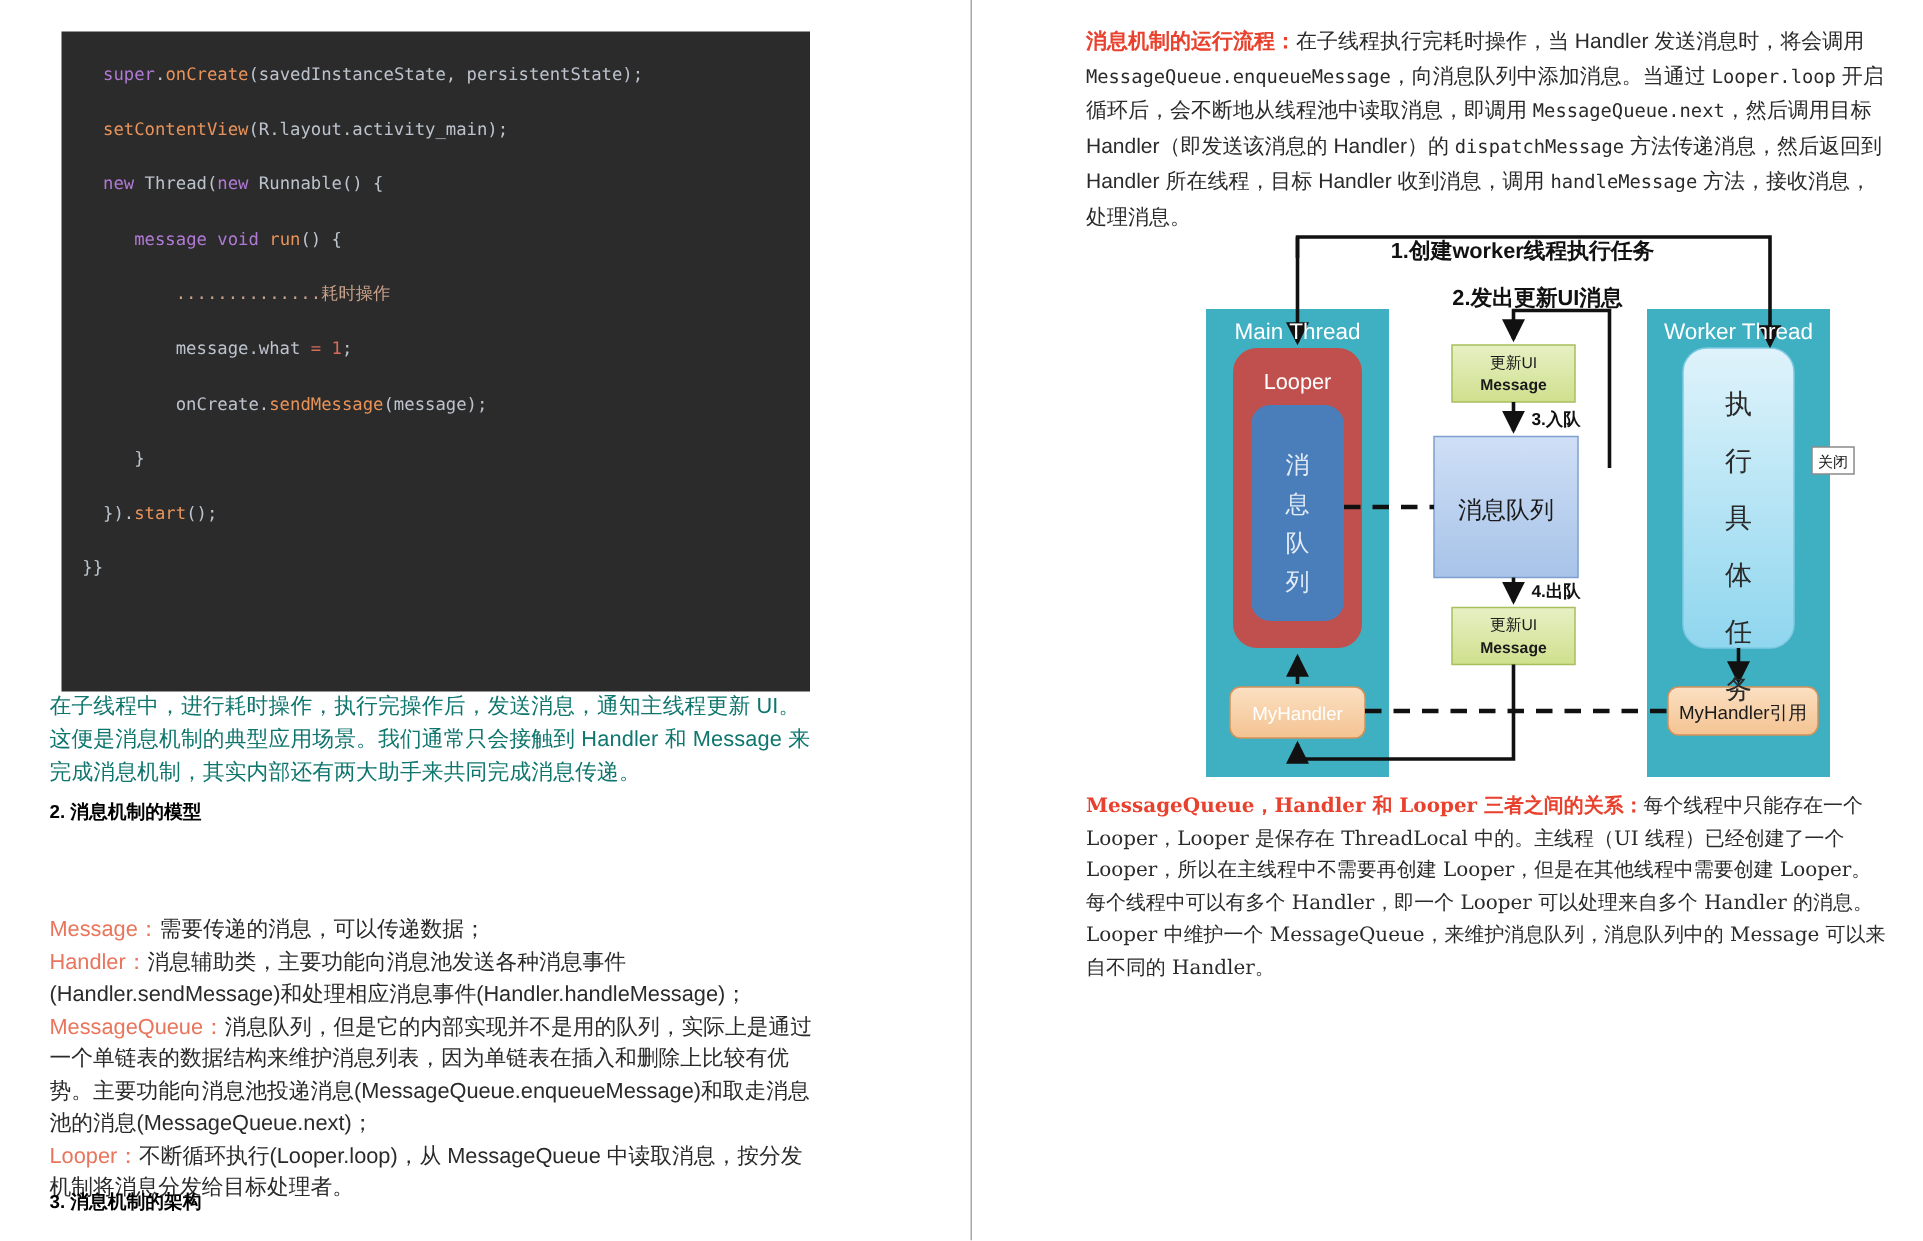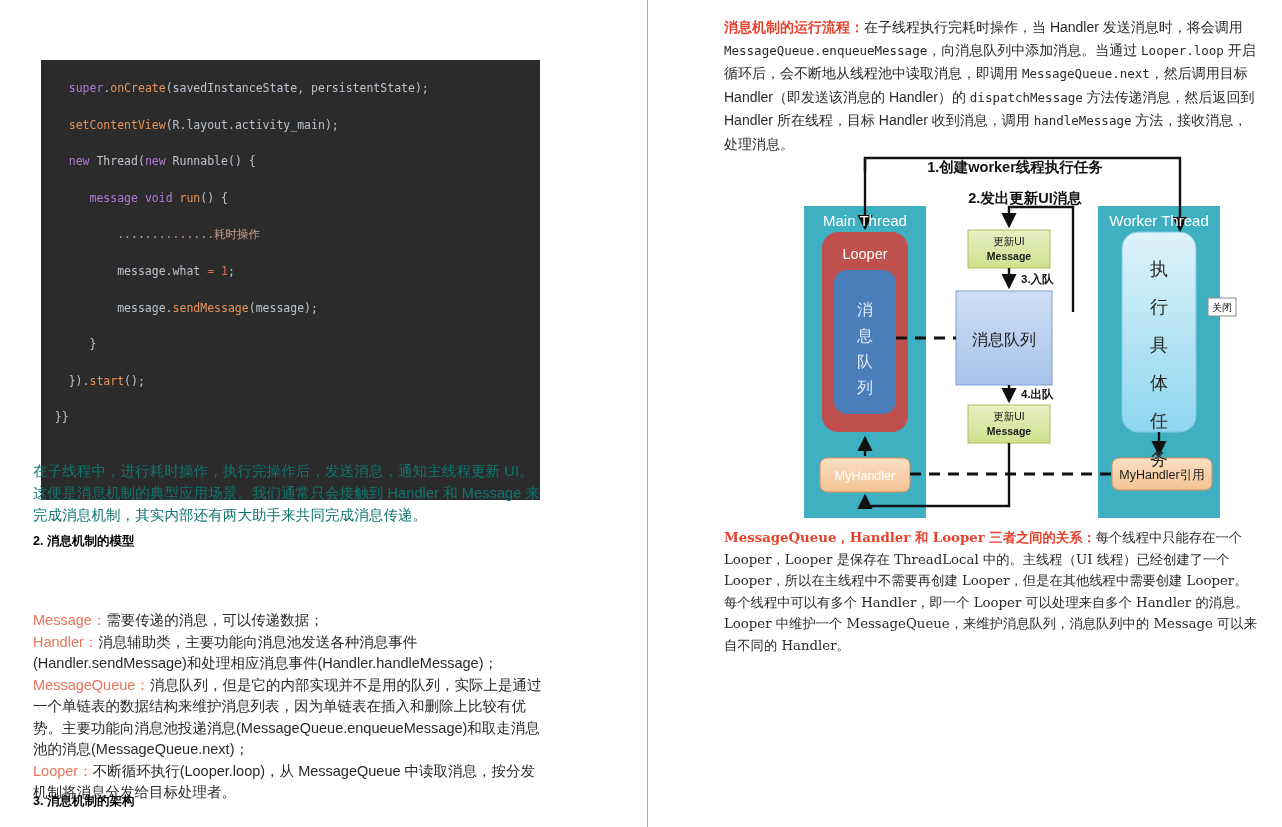--- a/index.html
+++ b/index.html
@@ -40,21 +40,20 @@
   .code-block {
     position: absolute;
     left: 41px;
     top: 21px;
     width: 499px;
     height: 440px;
     background: #2b2b2b;
     box-sizing: border-box;
     padding: 10px 0 10px 0;
     overflow: hidden;
-    margin-top: 39px;
   }
   .code-line {
     font-family: "DejaVu Sans Mono", monospace;
     font-size: 11.5px;
     line-height: 36.6px;
     white-space: pre;
     color: #bcc3cd;
     padding-left: 0;
   }
   .kw      { color: #b07ad4; }
@@ -142,21 +141,21 @@
         <div class="code-line"><span class="plain">    </span><span class="kw">new</span><span class="plain"> Thread(</span><span class="kw">new</span><span class="plain"> Runnable() {</span></div>
         <div class="code-line" style="line-height: 0px; height: 0px;">&nbsp;</div>
         <div class="code-line" style="line-height: 0px; height: 0px;">&nbsp;</div>
         <div class="code-line"><span class="plain">       </span><span class="kw">message</span><span class="plain"> </span><span class="kw">void</span><span class="plain"> </span><span class="fn">run</span><span class="plain">() {</span></div>
         <div class="code-line" style="line-height: 0px; height: 0px;">&nbsp;</div>
         <div class="code-line"><span class="cmt">           ..............</span><span class="cmt">耗时操作</span></div>
         <div class="code-line" style="line-height: 0px; height: 0px;">&nbsp;</div>
         <div class="code-line" style="line-height: 0px; height: 0px;">&nbsp;</div>
         <div class="code-line"><span class="plain">           message.what </span><span class="num">=</span><span class="plain"> </span><span class="num">1</span><span class="plain">;</span></div>
         <div class="code-line" style="line-height: 0px; height: 0px;">&nbsp;</div>
-        <div class="code-line"><span class="plain">           message.</span><span class="fn">sendMessage</span><span class="plain">(message);</span></div>
+        <div class="code-line"><span class="plain">           onCreate.</span><span class="fn">sendMessage</span><span class="plain">(message);</span></div>
         <div class="code-line" style="line-height: 0px; height: 0px;">&nbsp;</div>
         <div class="code-line"><span class="plain">       }</span></div>
         <div class="code-line" style="line-height: 0px; height: 0px;">&nbsp;</div>
         <div class="code-line"><span class="plain">    }).</span><span class="fn">start</span><span class="plain">();</span></div>
         <div class="code-line" style="line-height: 0px; height: 0px;">&nbsp;</div>
         <div class="code-line"><span class="plain">  }}</span></div>
       </div>
 
     <div class="l-para p1">在子线程中，进行耗时操作，执行完操作后，发送消息，通知主线程更新 UI。这便是消息机制的典型应用场景。我们通常只会接触到 Handler 和 Message 来完成消息机制，其实内部还有两大助手来共同完成消息传递。</div>
 

